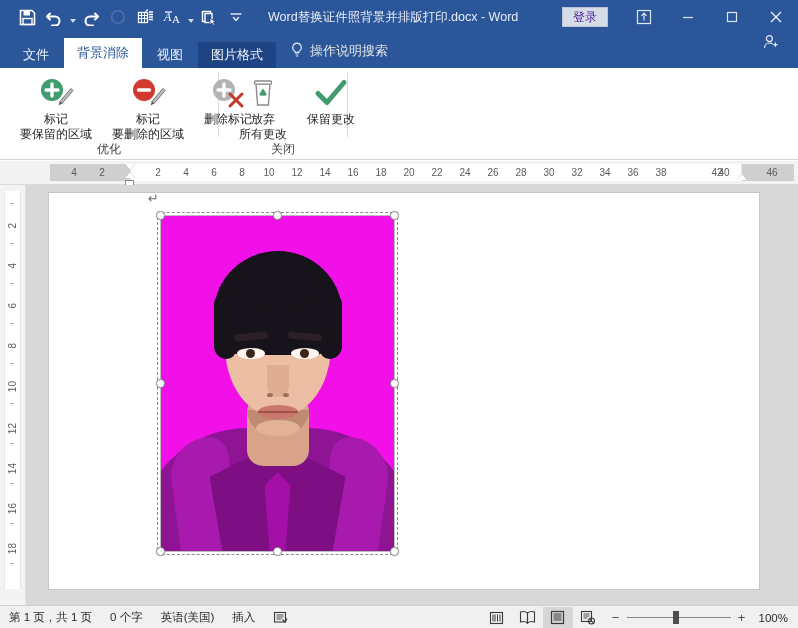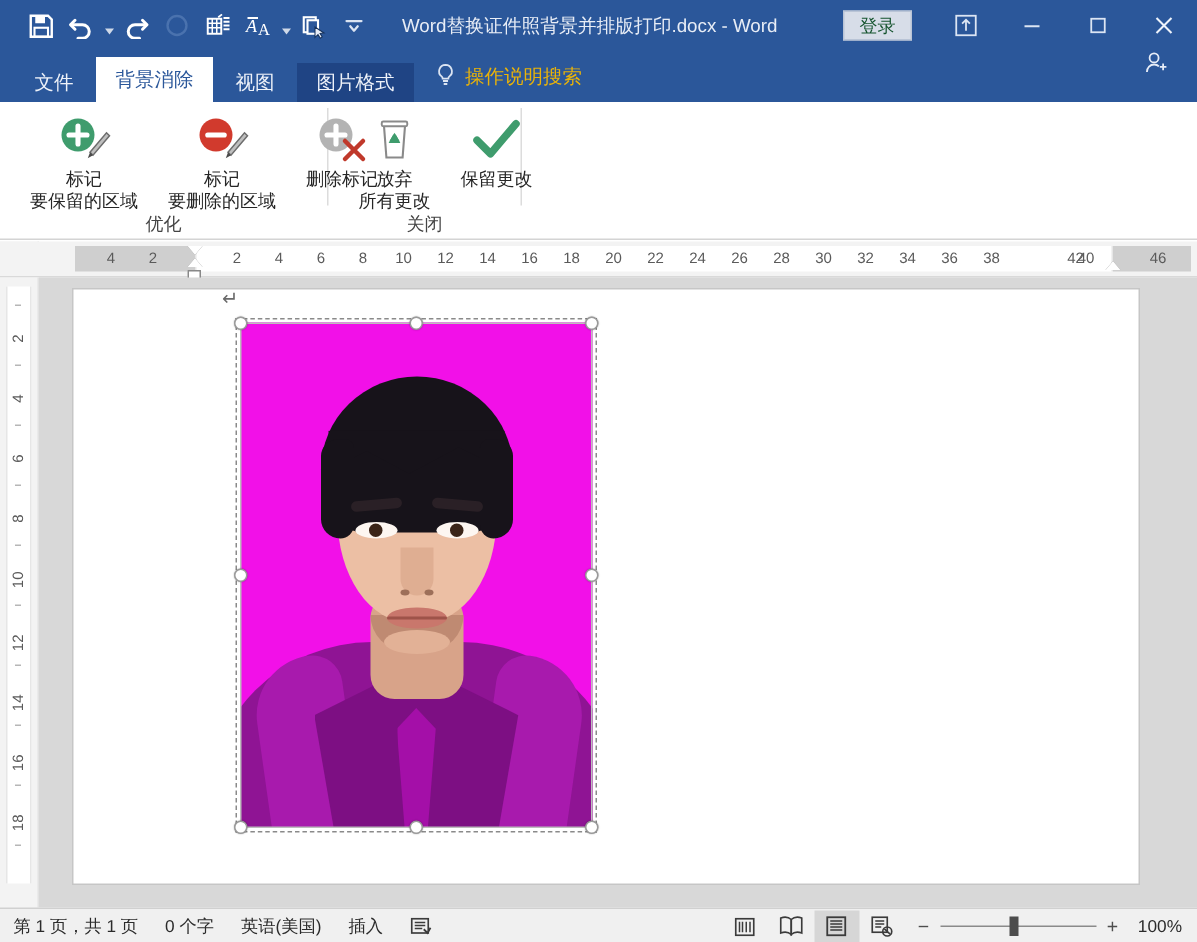--- a/index.html
+++ b/index.html
@@ -30,21 +30,21 @@
   .caret-d { width:0;height:0;border-left:3.5px solid transparent;border-right:3.5px solid transparent;border-top:4px solid #cfd9e8; }
   .title-text {
     position:absolute; left:268px; top:0; height:34px; line-height:34px;
     color:#e8edf6; font-size:12.5px; white-space:nowrap;
   }
   .win-right {
     position:absolute; right:0; top:0; height:34px; display:flex; align-items:center;
   }
   .signin {
     height:20px; padding:0 10px; margin-right:14px;
-    background:#d7dde8; color:#14532d; font-size:12px;
+    background:#d7dde8; color:#4c1d95; font-size:12px;
     display:flex; align-items:center; border:1px solid #b9c4d6;
   }
   .winbtn {
     width:44px; height:34px; display:flex; align-items:center; justify-content:center;
     color:#e9eef7;
   }
 
   
   .tabbar {
     position:absolute; left:0; top:34px; width:798px; height:34px;
@@ -53,21 +53,21 @@
   .tabs { display:flex; align-items:flex-end; height:34px; padding-left:10px; }
   .tab {
     height:26px; padding:0 13px; margin-right:2px;
     display:flex; align-items:center; justify-content:center;
     font-size:13px; color:#eef2f9; white-space:nowrap;
   }
   .tab.active { background:#ffffff; color:#2b579a; height:30px; }
   .tab.hl { background:#1f4484; }
   .tellme {
     display:flex; align-items:center; gap:6px; height:34px;
-    margin-left:12px; color:#eab308; font-size:13px;
+    margin-left:12px; color:#e5e5e5; font-size:13px;
   }
   .share {
     position:absolute; right:14px; top:0; height:34px;
     display:flex; align-items:center; gap:22px; color:#e6ecf7; font-size:13px;flex-direction:column;
   }
 
   
   .ribbon {
     position:absolute; left:0; top:68px; width:798px; height:92px;
     background:#ffffff; border-bottom:1px solid #d4d4d4;

